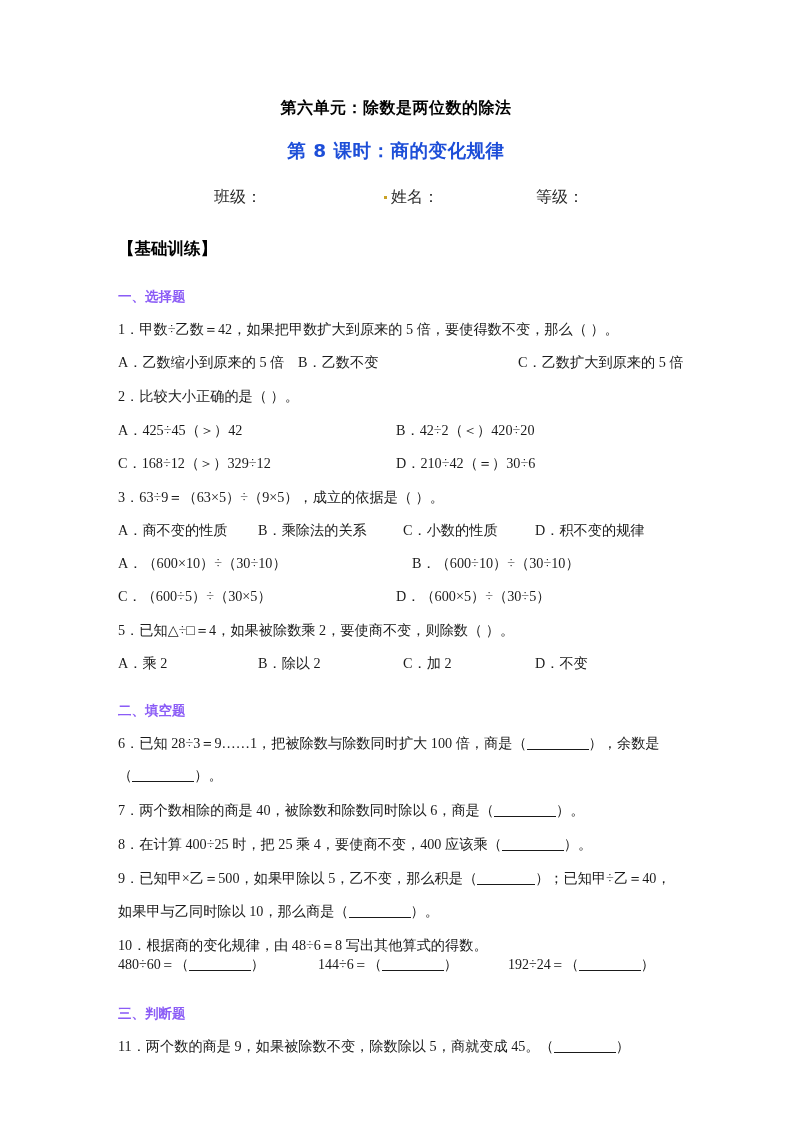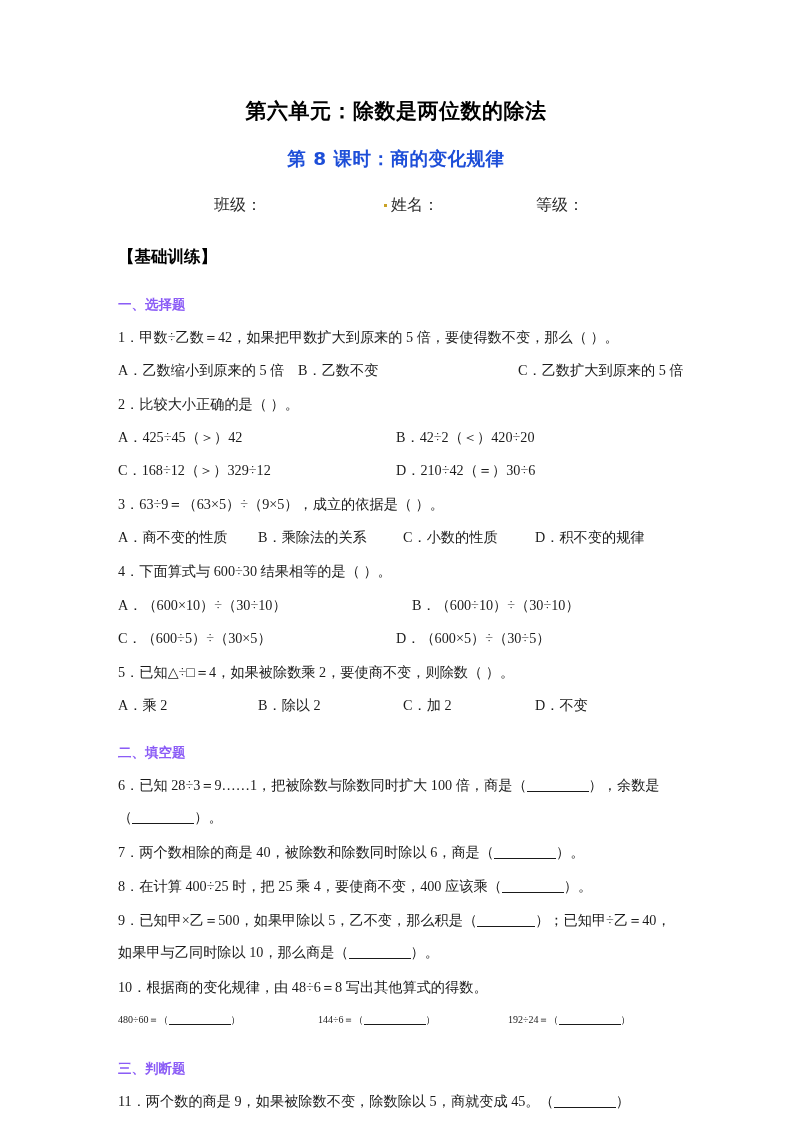--- a/index.html
+++ b/index.html
@@ -26,21 +26,21 @@
     left: 118px;
     top: 96px;
     width: 556px;
   }
 
   
   .doc-title {
     text-align: center;
     font-family: "DejaVu Sans", "Liberation Sans", sans-serif;
     font-weight: bold;
-    font-size: 21px;
+    font-size: 16px;
     letter-spacing: 0.5px;
     line-height: 1.5;
     color: #000;
   }
   .doc-subtitle {
     text-align: center;
     font-family: "DejaVu Sans", "Liberation Sans", sans-serif;
     font-weight: bold;
     font-size: 18.5px;
     letter-spacing: 0.5px;
@@ -121,22 +121,21 @@
     display: inline-block;
     border-bottom: 1px solid #1a1a1a;
     height: 13px;
     vertical-align: -2px;
   }
   .blank.w-long  { width: 62px; }
   .blank.w-mid   { width: 58px; }
   .eq-row {
     position: relative;
     height: 21px;
-    margin-top: 13px;
-    font-size: 10px;
+    font-size: 14px;
     white-space: nowrap;
   }
   .eq-item {
     position: absolute;
     top: 0;
     white-space: nowrap;
   }
 </style>
 </head>
 <body>
@@ -175,21 +174,20 @@
     </div>
 
     <div class="q">3．63÷9＝（63×5）÷（9×5），成立的依据是（        ）。</div>
     <div class="opts">
       <span class="opt" style="left:0px">A．商不变的性质</span>
       <span class="opt" style="left:140px">B．乘除法的关系</span>
       <span class="opt" style="left:285px">C．小数的性质</span>
       <span class="opt" style="left:417px">D．积不变的规律</span>
     </div>
 
-    <div class="q">4．下面算式与 600÷30 结果相等的是（        ）。</div>
     <div class="opts">
       <span class="opt" style="left:0px">A．（600×10）÷（30÷10）</span>
       <span class="opt" style="left:294px">B．（600÷10）÷（30÷10）</span>
     </div>
     <div class="opts">
       <span class="opt" style="left:0px">C．（600÷5）÷（30×5）</span>
       <span class="opt" style="left:278px">D．（600×5）÷（30÷5）</span>
     </div>
 
     <div class="q">5．已知△÷□＝4，如果被除数乘 2，要使商不变，则除数（        ）。</div>

